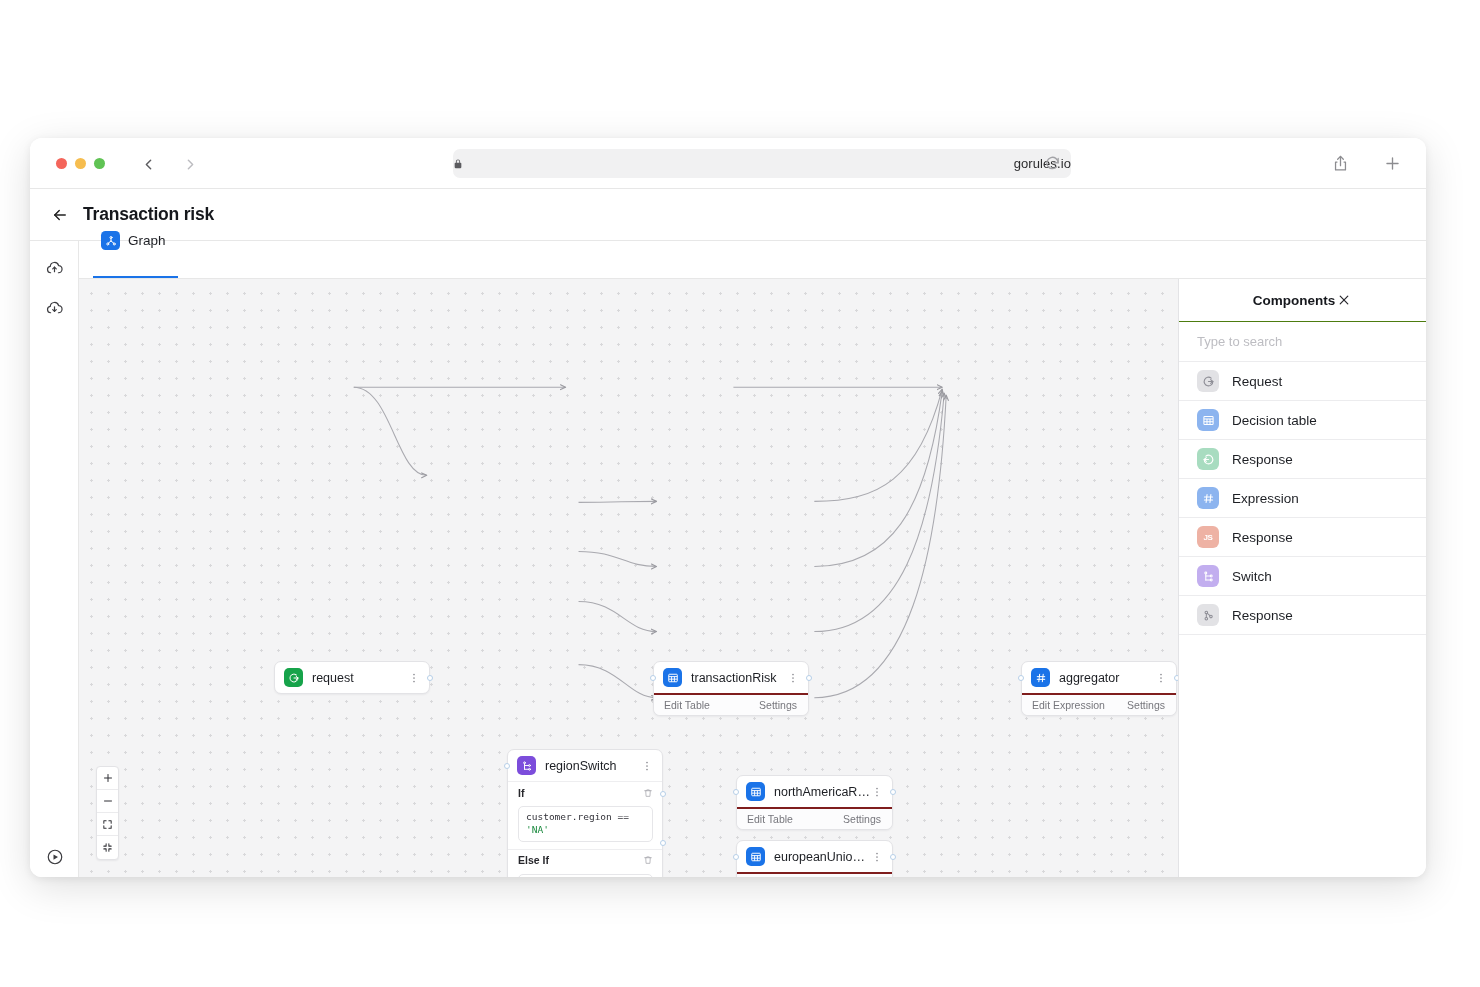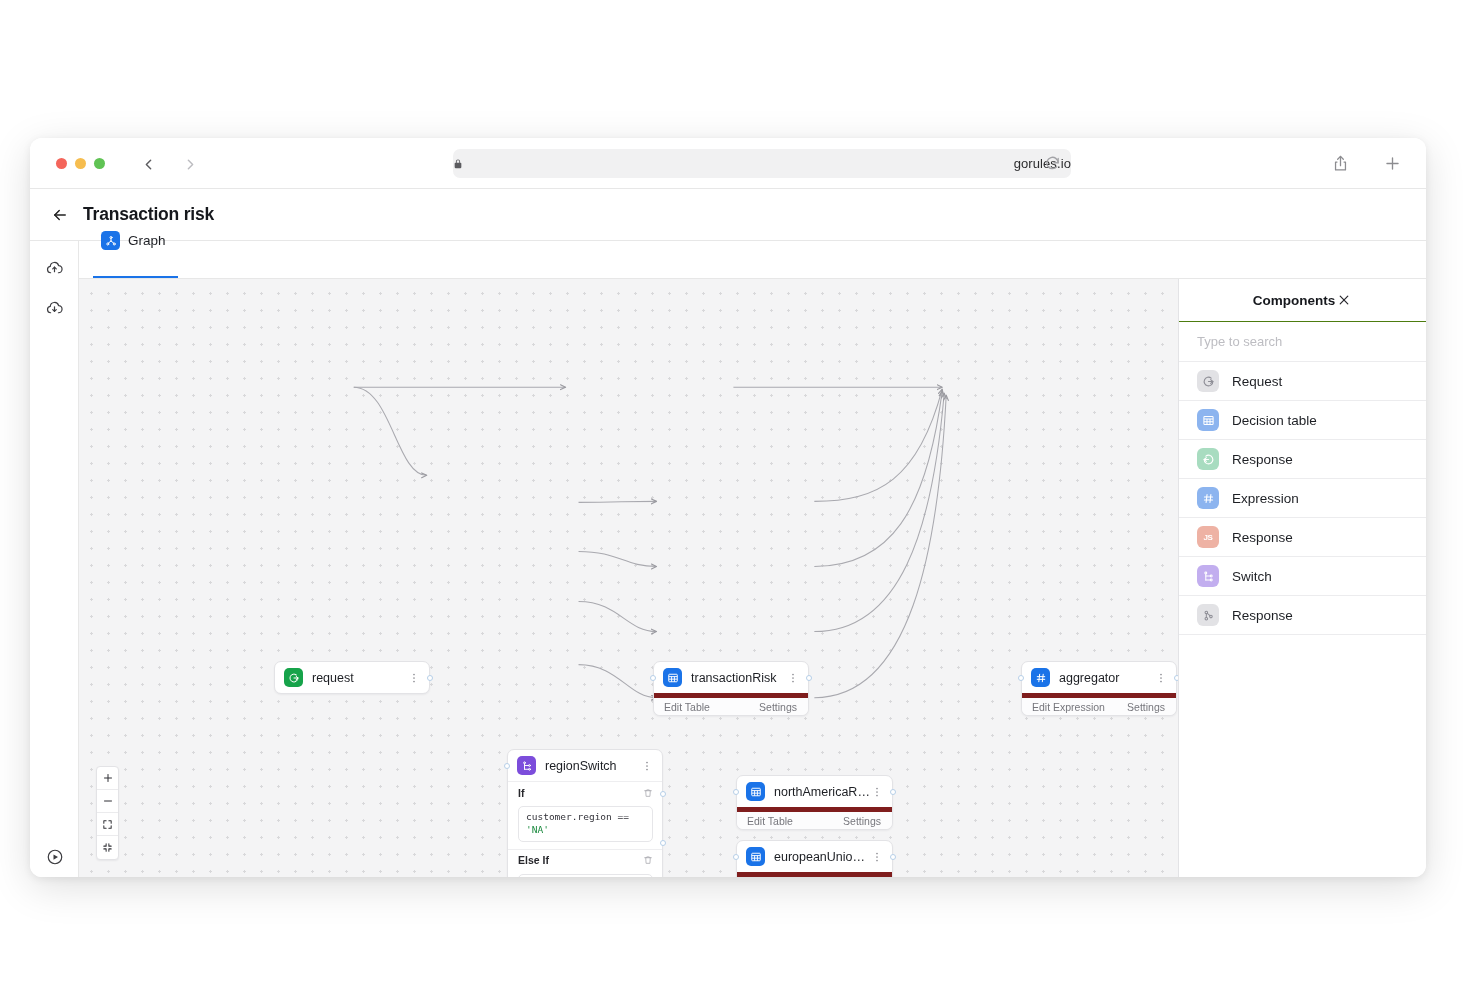--- a/index.html
+++ b/index.html
@@ -151,21 +151,21 @@
   .node-title {
     margin-left: 9px;
     font-size: 12.5px; color: #1d1f24;
     white-space: nowrap; overflow: hidden; text-overflow: ellipsis;
     flex: 1;
   }
   .kebab { width: 14px; display: flex; align-items: center; justify-content: center; color: #8d8d93; flex: none; }
   .node-foot {
     display: flex; align-items: center; justify-content: space-between;
     height: 22px; padding: 0 11px 0 10px;
-    border-top: 5px solid #7f1d1d;
+    border-top: 2px solid #7f1d1d;
     background: #fcfcfd;
     border-radius: 0 0 7px 7px;
   }
   .node-foot span { font-size: 10.5px; color: #76767c; }
 
   
   .sw-row {
     display: flex; align-items: center; justify-content: space-between;
     padding: 0 9px 0 10px; height: 22px;
     border-top: 1px solid #eeeef0;

